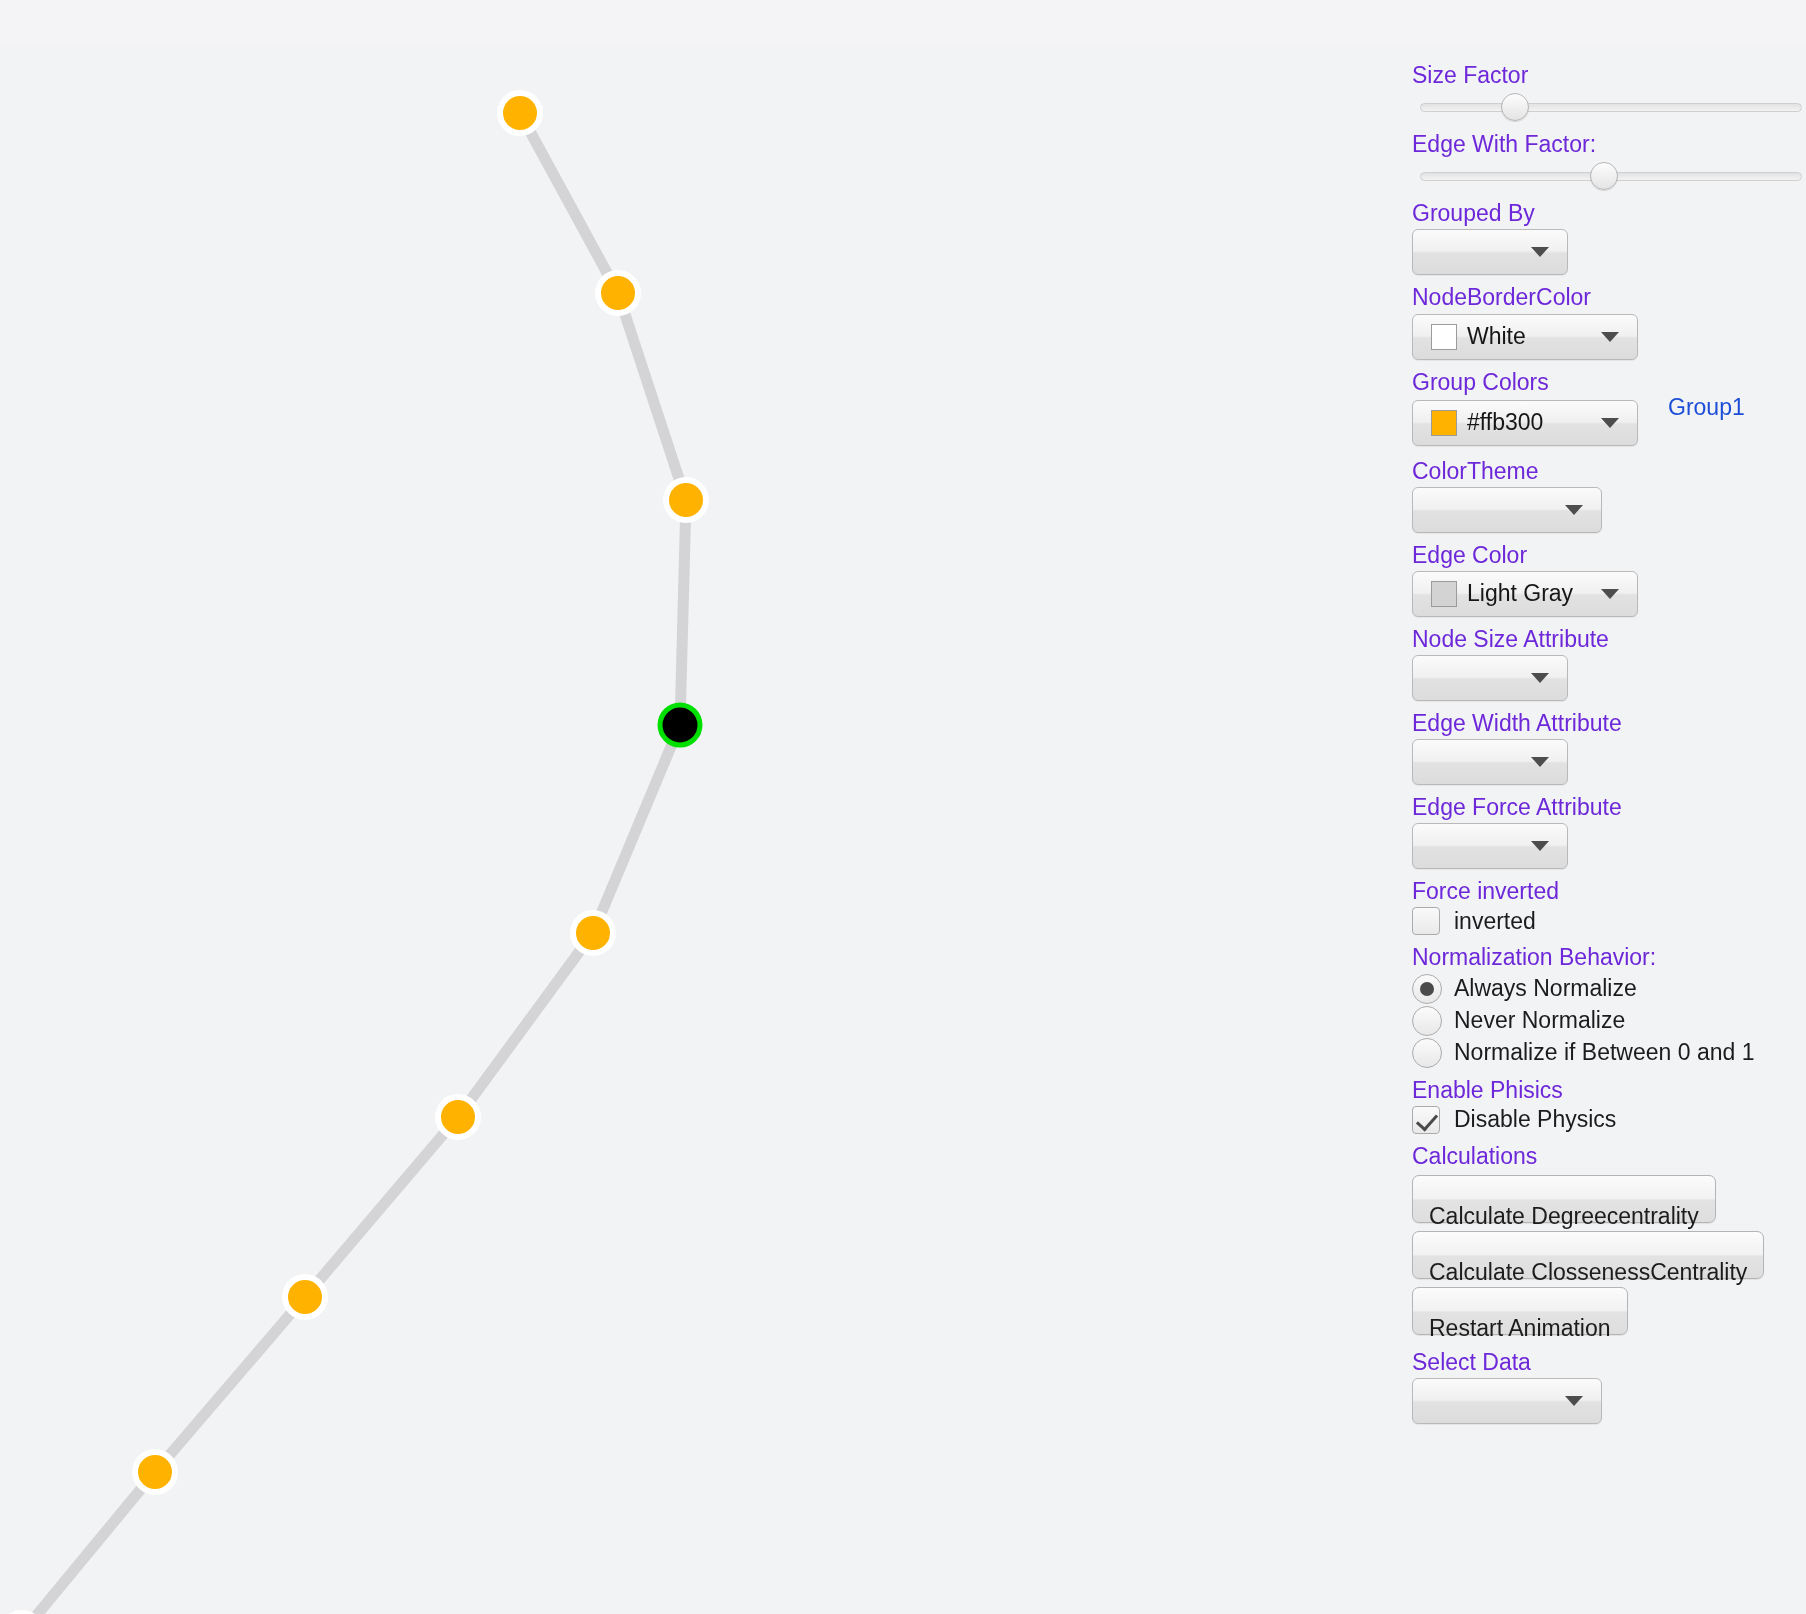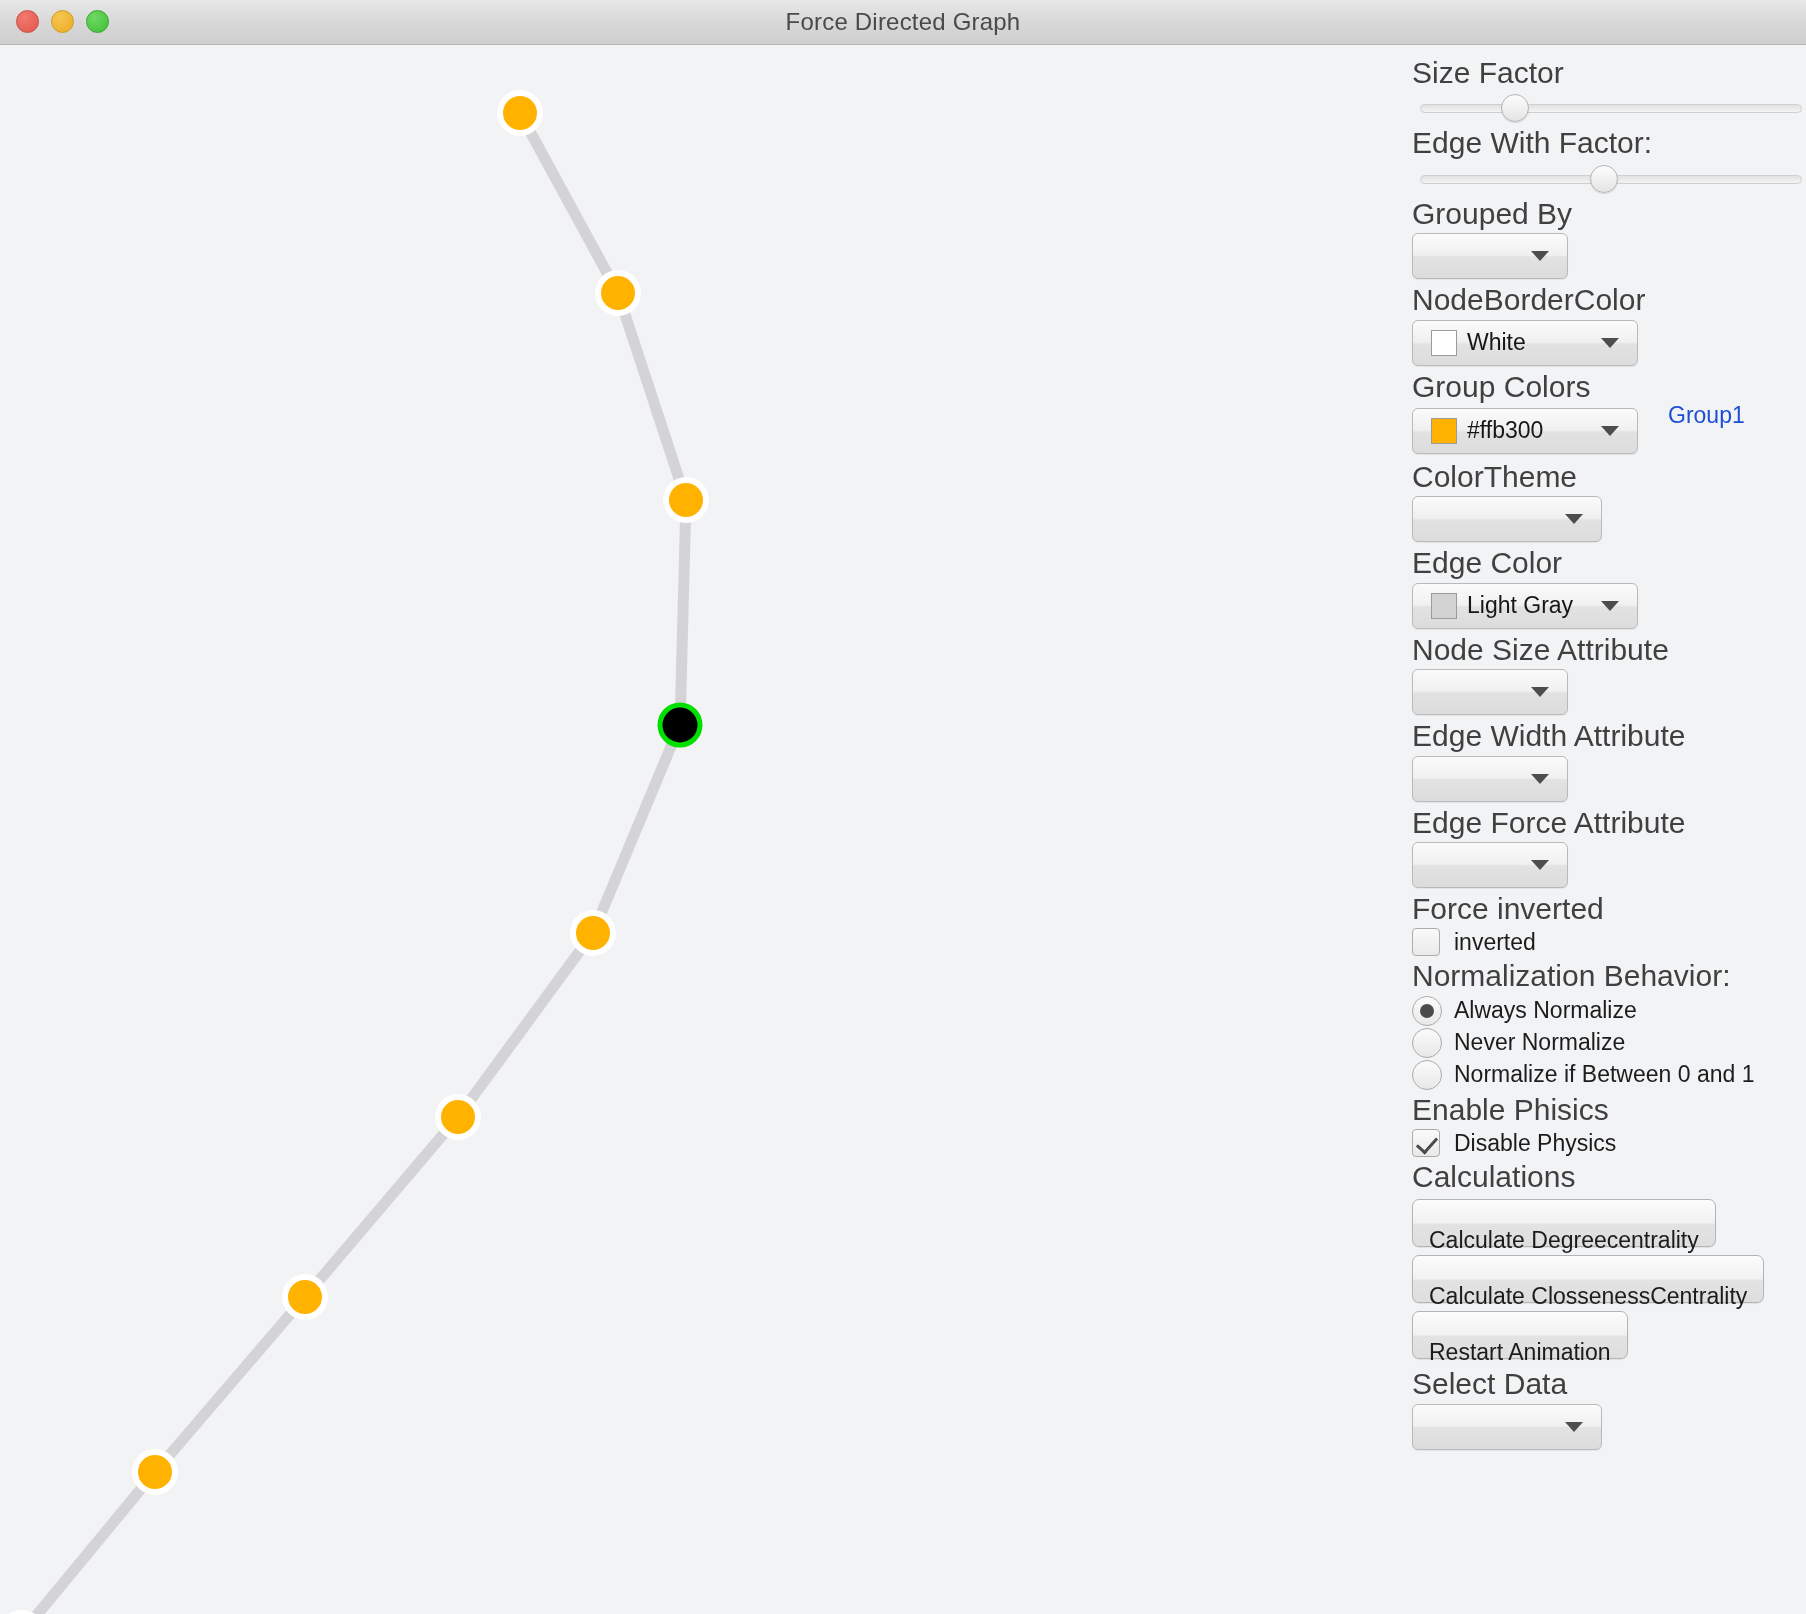--- a/index.html
+++ b/index.html
@@ -44,22 +44,22 @@
   .canvas svg { display: block; width: 1400px; height: 1569px; }
 
   
   .sidebar {
     position: absolute; left: 1400px; top: 45px;
     width: 406px; height: 1569px;
     background: #f2f3f5;
     padding: 8px 12px 0 10px;
   }
   .lbl {
-    font-size: 30px; color: #404040; line-height: 1.18;
-    margin: 2px 0 2px 2px; white-space: nowrap;
+    font-size: 23px; color: #6d28d9; line-height: 1.18;
+    margin: 9px 0 2px 2px; white-space: nowrap;
   }
 
   
   .slider {
     position: relative; height: 30px; width: 382px;
     margin: 3px 0 2px 10px;
   }
   .slider .track {
     position: absolute; top: 11px; left: 0; right: 0; height: 9px;
     background: linear-gradient(to bottom,#e2e2e2,#f3f3f3);
@@ -144,28 +144,20 @@
     margin: 3px 0 3px 2px;
     white-space: nowrap;
     box-shadow: 0 1px 1px rgba(0,0,0,.07);
   }
 </style>
 </head>
 <body>
 
 <div id="app">
 
-  <div class="titlebar">
-    <div class="traffic">
-      <span class="tl red"></span>
-      <span class="tl yellow"></span>
-      <span class="tl green"></span>
-    </div>
-    <div class="title-text">Force Directed Graph</div>
-  </div>
 
   <div class="canvas">
     <svg id="graph-svg" viewBox="0 0 1400 1569">
         <line x1="520" y1="68" x2="618" y2="248" stroke="#d4d4d6" stroke-width="11" stroke-linecap="round"></line>
         <line x1="618" y1="248" x2="686" y2="455" stroke="#d4d4d6" stroke-width="11" stroke-linecap="round"></line>
         <line x1="686" y1="455" x2="680" y2="680" stroke="#d4d4d6" stroke-width="11" stroke-linecap="round"></line>
         <line x1="680" y1="680" x2="593" y2="888" stroke="#d4d4d6" stroke-width="11" stroke-linecap="round"></line>
         <line x1="593" y1="888" x2="458" y2="1072" stroke="#d4d4d6" stroke-width="11" stroke-linecap="round"></line>
         <line x1="458" y1="1072" x2="305" y2="1252" stroke="#d4d4d6" stroke-width="11" stroke-linecap="round"></line>
         <line x1="305" y1="1252" x2="155" y2="1427" stroke="#d4d4d6" stroke-width="11" stroke-linecap="round"></line>

